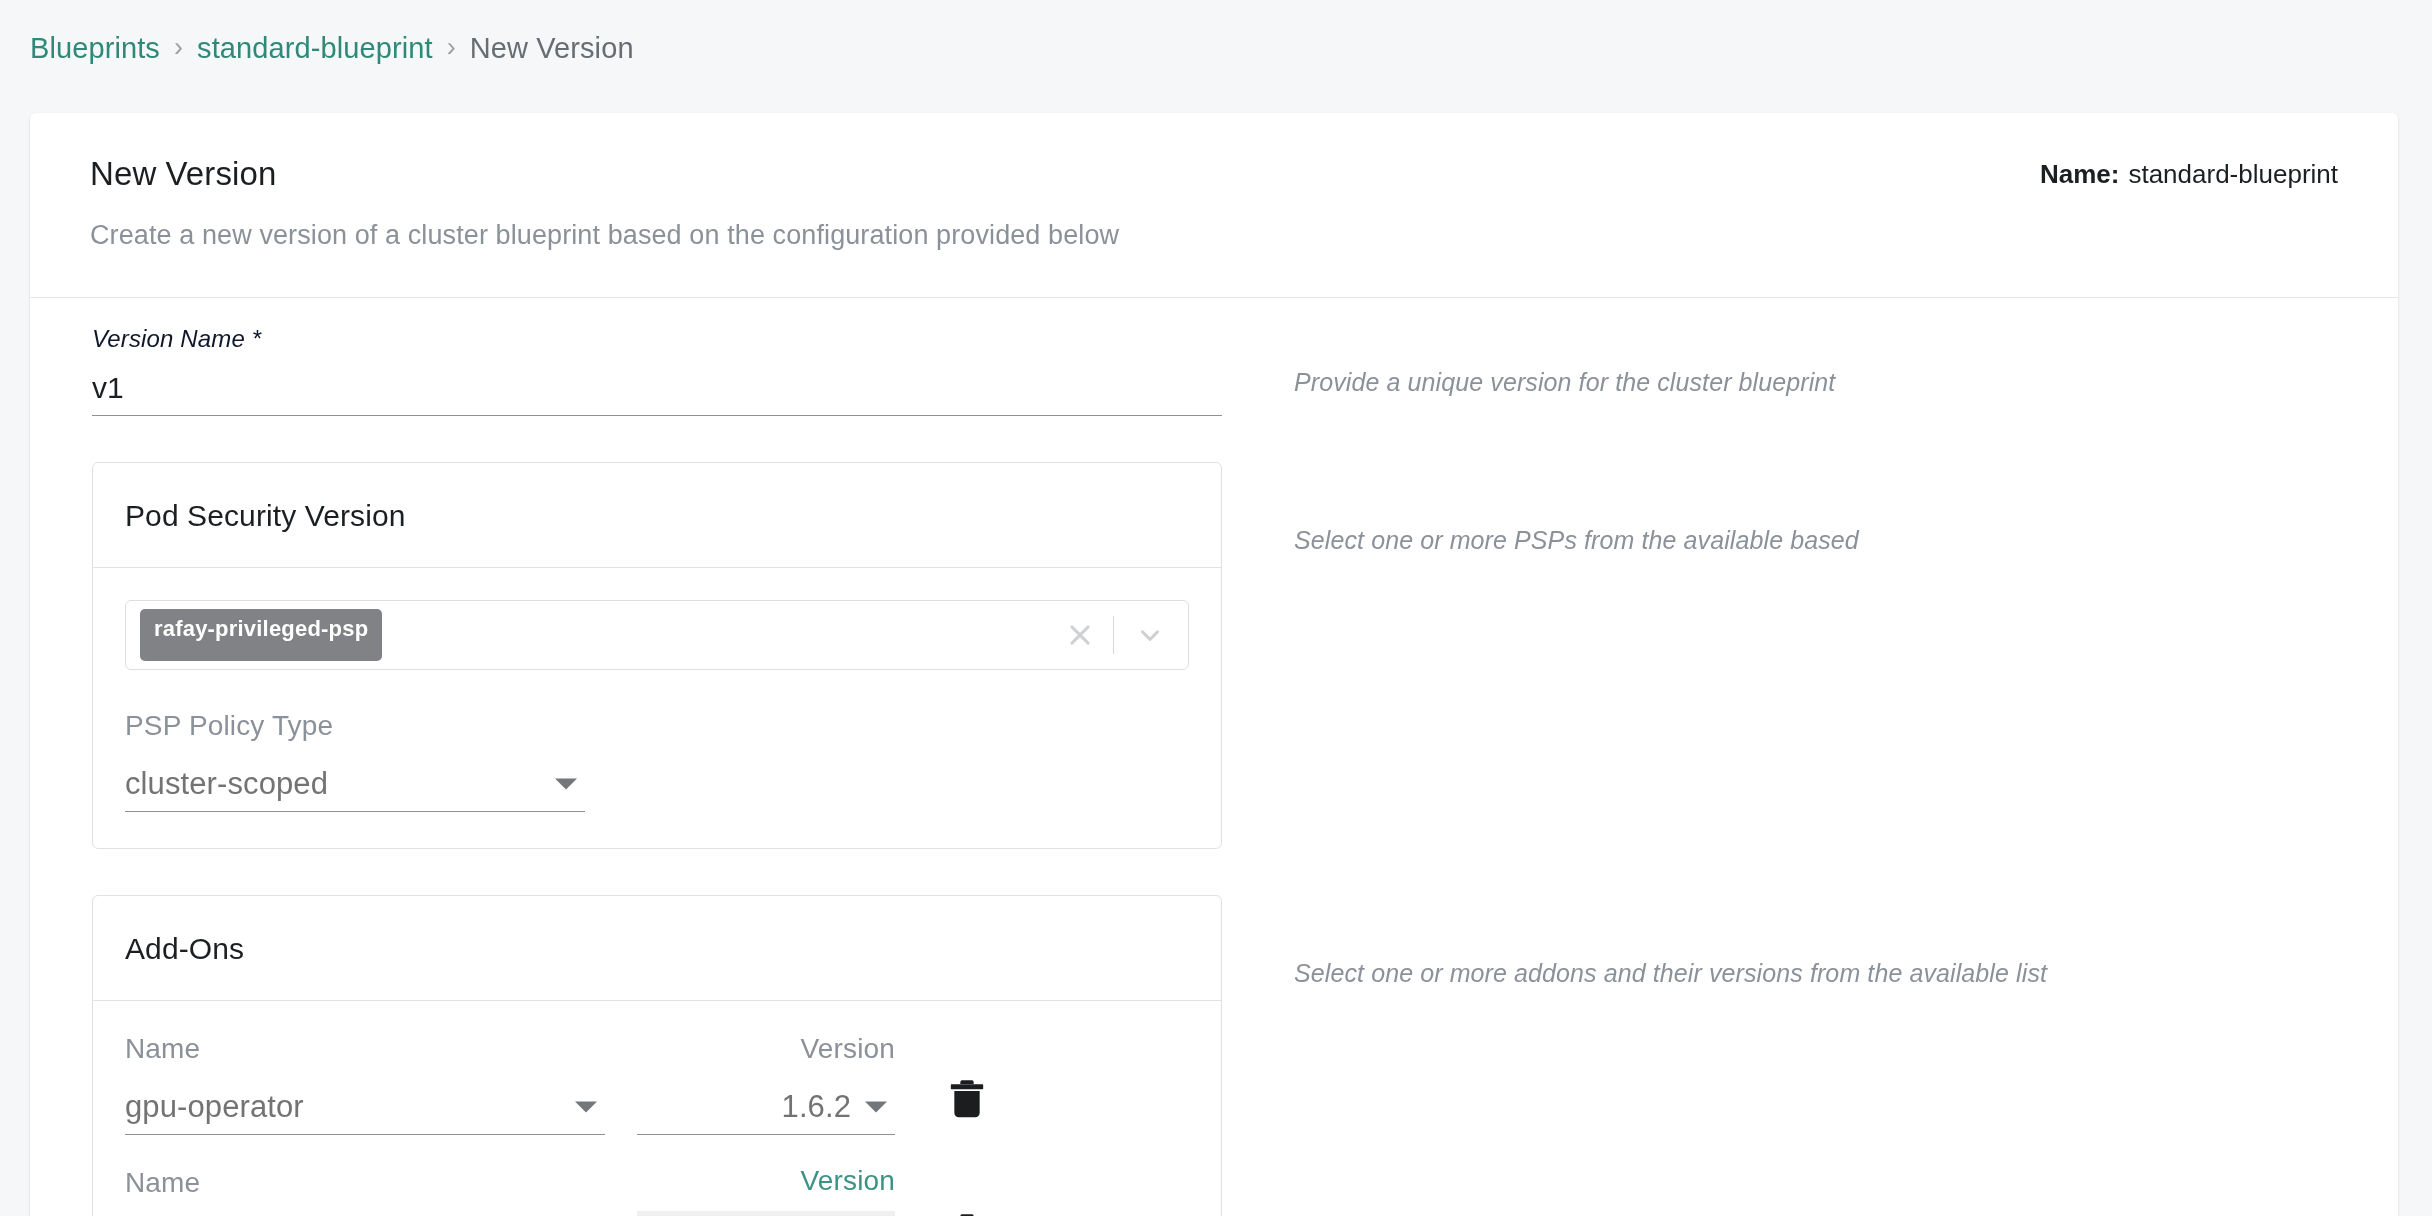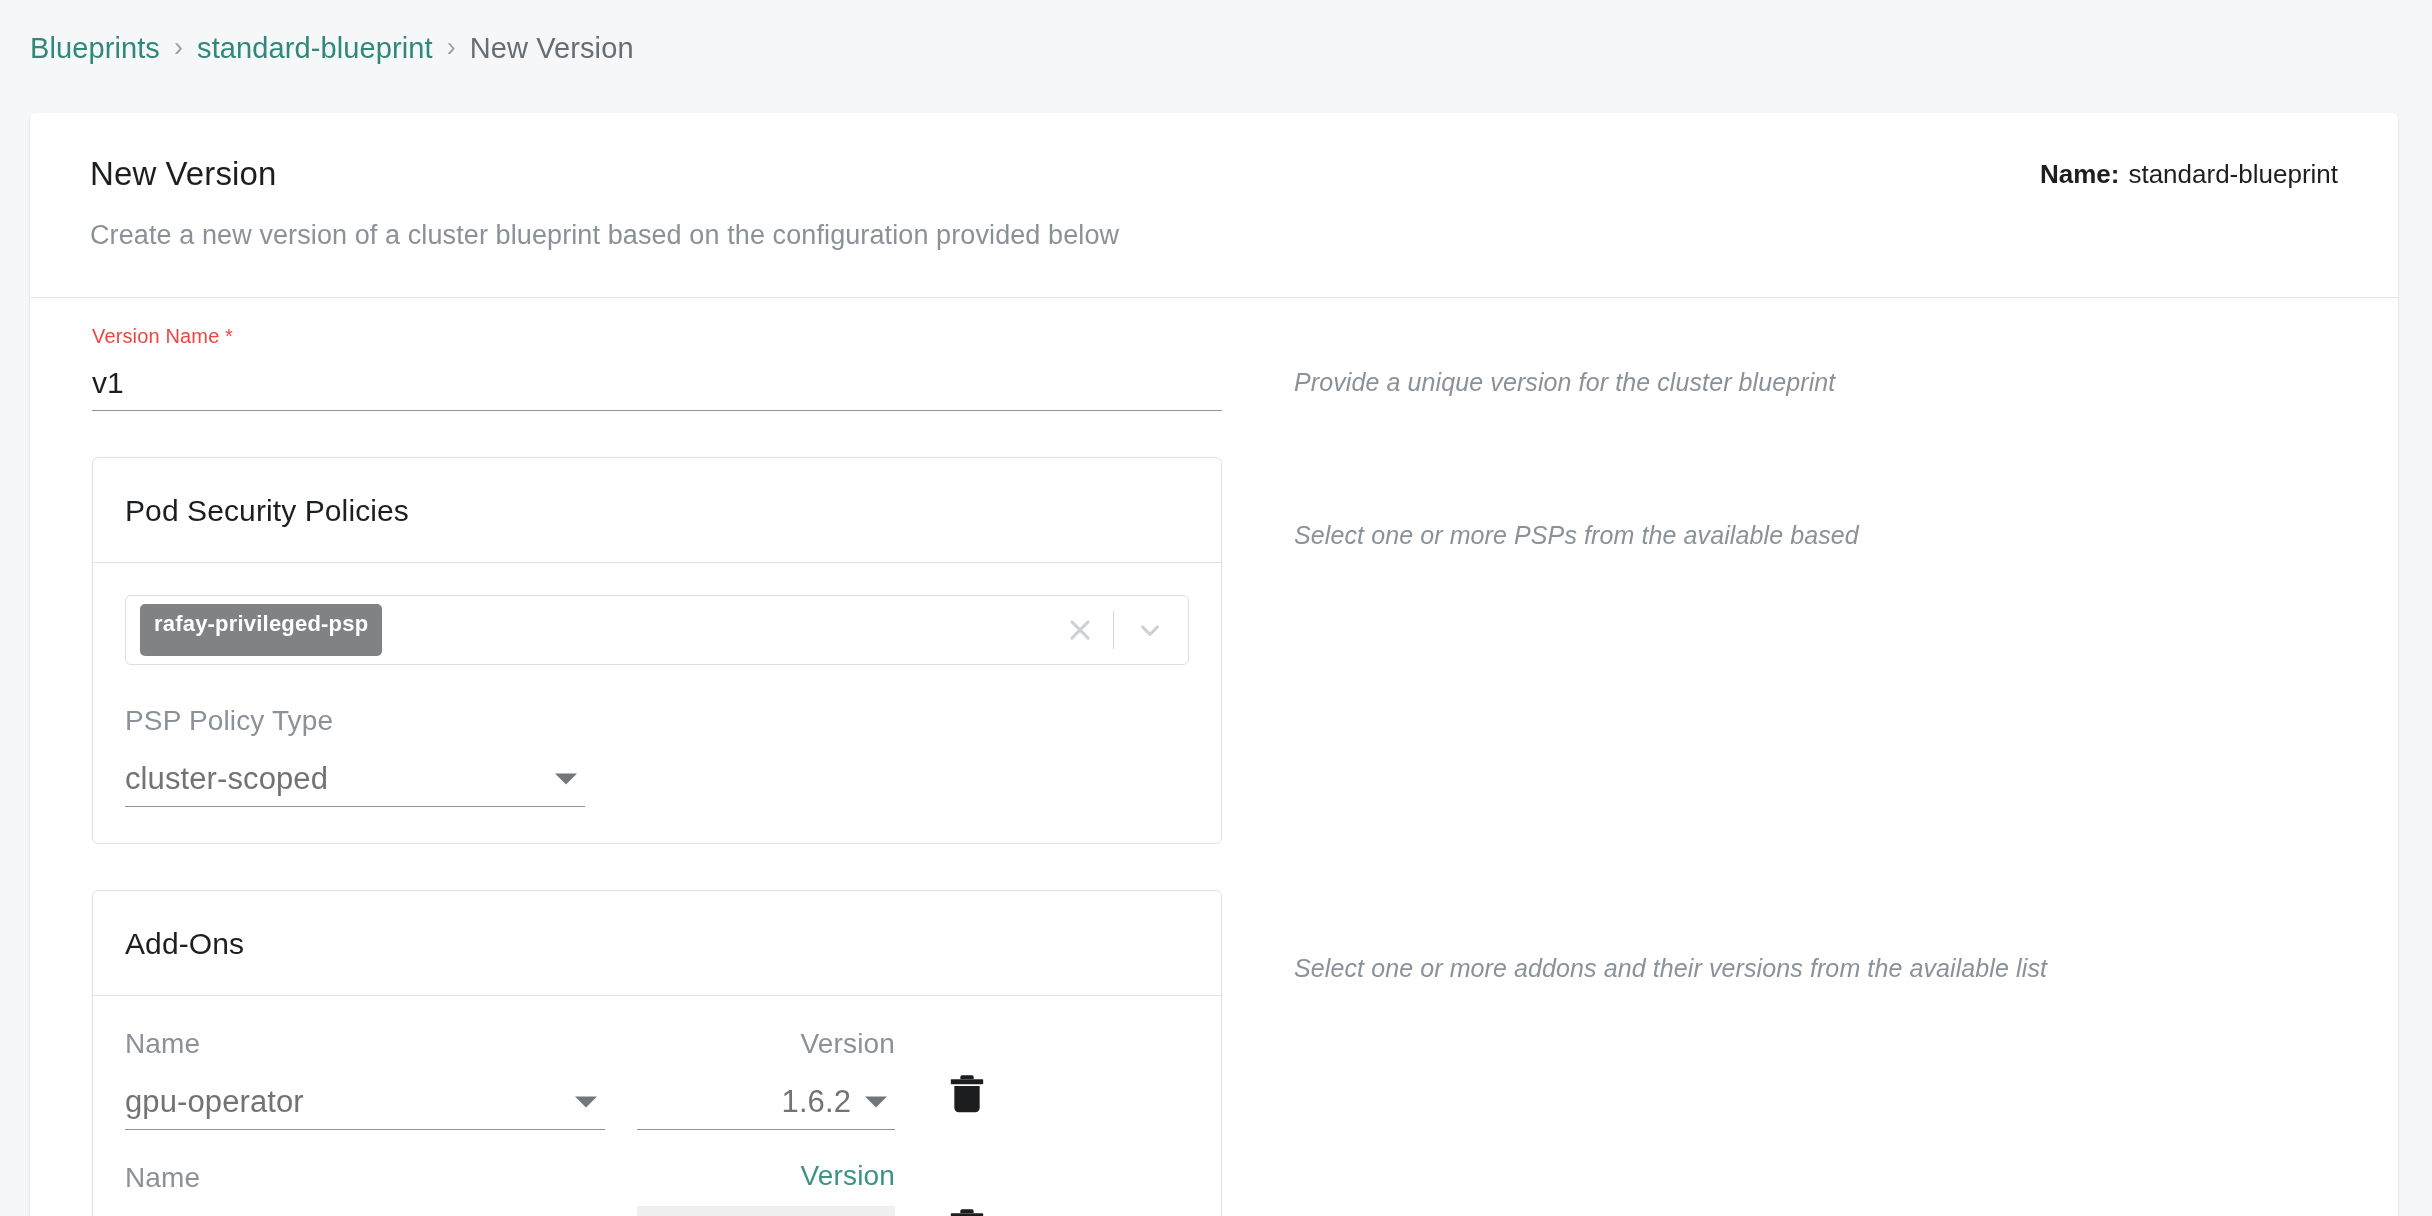--- a/index.html
+++ b/index.html
@@ -111,24 +111,25 @@
     font-size: 25px;
     color: #8b9199;
     letter-spacing: 0.1px;
   }
 
   
   .field {
     position: relative;
   }
   .field-label {
-    font-size: 20px;
-    color: #ef4444;
+    font-size: 24px;
+    color: #0f172a;
     letter-spacing: 0.15px;
     display: block;
+    font-style: italic;
   }
   .field-value-row {
     position: relative;
     border-bottom: 1px solid #8e9296;
     display: flex;
     align-items: flex-end;
   }
   .field-value {
     font-size: 30px;
     color: #1c1f21;
@@ -316,21 +317,21 @@
       </div>
       <div class="form-right" style="padding-top:70px;">
         <div class="hint">Provide a unique version for the cluster blueprint</div>
       </div>
     </div>
 
     <div class="form-row">
       <div class="form-left">
         <div class="inner-card">
           <div class="inner-head">
-            <div class="inner-title">Pod Security Policies</div>
+            <div class="inner-title">Pod Security Version</div>
           </div>
           <div class="inner-body">
 
             <div class="multiselect">
               <div class="chips">
                 <span class="chip">rafay-privileged-psp</span>
               </div>
               <div class="ms-actions">
                 <div class="ms-clear">
                   <svg width="30" height="30" viewBox="0 0 24 24" aria-hidden="true">

